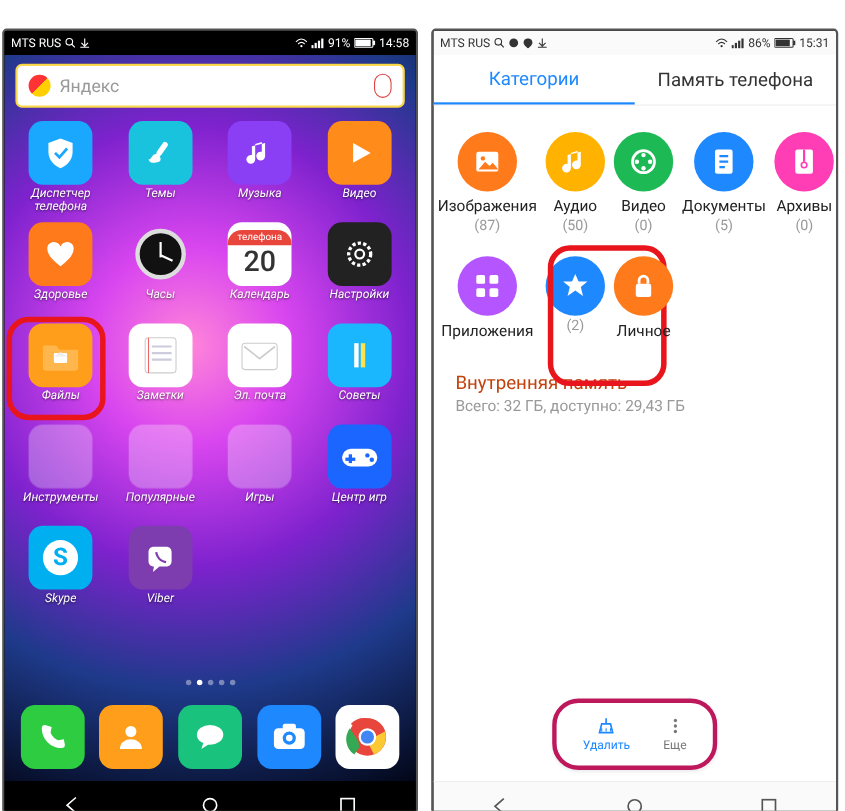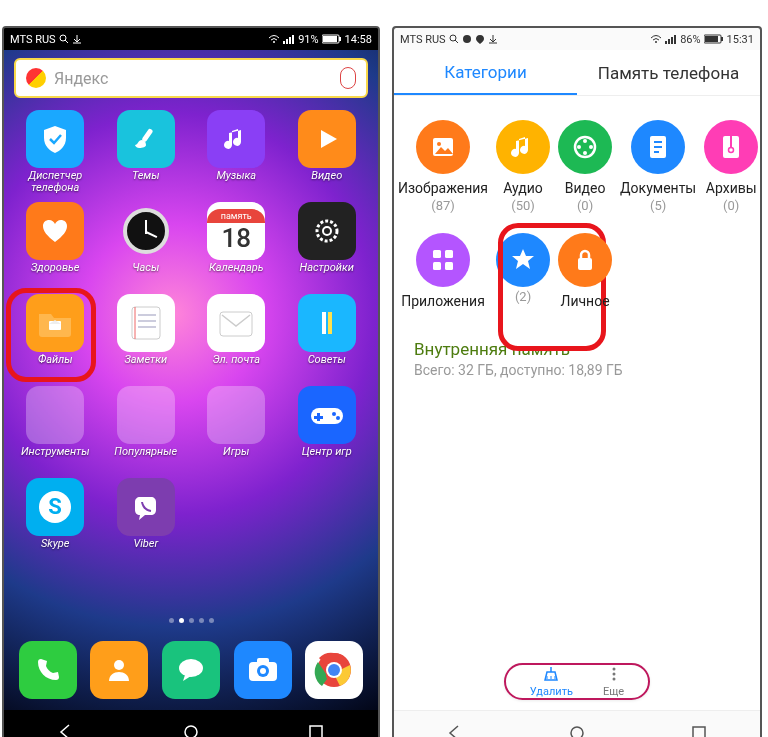--- a/index.html
+++ b/index.html
@@ -35,24 +35,24 @@
 .files { flex:1; background:#fff; display:flex; flex-direction:column; }
 .tabs { display:flex; height:46px; border-bottom:1px solid #eee; }
 .tab { flex:1; display:flex; align-items:center; justify-content:center; font-size:17px; color:#333; }
 .tab.active { color:#1e88ff; border-bottom:2px solid #1e88ff; }
 .catgrid { display:grid; grid-template-columns:repeat(5,1fr); padding:14px 0 4px 0; }
 .cat { display:flex; flex-direction:column; align-items:center; padding:10px 4px; position:relative; }
 .caticon { width:54px;height:54px;border-radius:50%; display:flex;align-items:center;justify-content:center;color:#fff;font-size:24px; }
 .catlabel { font-size:14px; color:#222; margin-top:6px; text-align:center; line-height:1.15; }
 .catcount { font-size:13px; color:#999; margin-top:2px; }
 .storage { padding:14px 20px; }
-.storage-title { font-size:17px; color:#4d7c0f; }
+.storage-title { font-size:17px; color:#c2410c; }
 .storage-sub { font-size:14px; color:#999; margin-top:3px; }
 .bottombar { margin-top:auto; display:flex; justify-content:center; padding:8px 0 10px 0; }
-.pill { display:flex; gap:30px; padding:0 24px; border:2px solid #be185d; border-radius:24px; box-shadow:0 1px 3px rgba(0,0,0,.08); }
+.pill { display:flex; gap:30px; padding:12px 24px; border:4px solid #be185d; border-radius:24px; box-shadow:0 1px 3px rgba(0,0,0,.08); }
 .pillbtn { display:flex; flex-direction:column; align-items:center; font-size:11px; color:#1e88ff; gap:2px; }
 .pillbtn.grey{color:#777;}
 
 .calendar { background:#fff; flex-direction:column; color:#333; }
 .calendar .top{background:#e8453c;color:#fff;font-size:9px;width:100%;text-align:center;padding:2px 0;border-radius:13px 13px 0 0;}
 .calendar .num{font-size:26px;color:#333;font-weight:500;}
 
 .clockface{width:46px;height:46px;border-radius:50%;background:#111;border:4px solid #ddd;position:relative;}
 .clockface::before{content:"";position:absolute;width:2px;height:14px;background:#fff;left:50%;top:8px;transform:translateX(-50%);}
 .clockface::after{content:"";position:absolute;width:12px;height:2px;background:#fff;left:50%;top:50%;transform-origin:left;transform:rotate(25deg);}
@@ -144,22 +144,22 @@
           <div class="applabel">Здоровье</div>
         </div>
         <div class="app">
           <div class="icon" style="background:transparent">
             <div class="clockface"></div>
           </div>
           <div class="applabel">Часы</div>
         </div>
         <div class="app">
           <div class="icon calendar">
-            <div class="top">память</div>
-            <div class="num">18</div>
+            <div class="top">телефона</div>
+            <div class="num">20</div>
           </div>
           <div class="applabel">Календарь</div>
         </div>
         <div class="app">
           <div class="icon" style="background:#222">
             <svg width="34" height="34">
               <circle cx="17" cy="17" r="10" fill="none" stroke="#fff" stroke-width="3" stroke-dasharray="3 2"></circle>
               <circle cx="17" cy="17" r="4" fill="none" stroke="#fff" stroke-width="2"></circle>
             </svg>
           </div>
@@ -473,21 +473,21 @@
               <rect x="4" y="11" width="14" height="12" rx="2" fill="#fff"></rect>
               <path d="M7 11V8a4 4 0 018 0v3" fill="none" stroke="#fff" stroke-width="2.5"></path>
             </svg>
           </div>
           <div class="catlabel">Личное</div>
           <div class="catcount"></div>
         </div>
       </div>
     <div class="storage">
       <div class="storage-title">Внутренняя память</div>
-      <div class="storage-sub">Всего: 32 ГБ, доступно: 18,89 ГБ</div>
+      <div class="storage-sub">Всего: 32 ГБ, доступно: 29,43 ГБ</div>
     </div>
     <div class="bottombar">
       <div class="pill">
         <div class="pillbtn">
           <svg width="20" height="18">
               <path d="M10 2v5M6 7h8l2 8H4z" stroke="#1e88ff" fill="none" stroke-width="1.5"></path>
               <path d="M6 11v3M10 11v3M14 11v3" stroke="#1e88ff"></path>
             </svg>
           <span>Удалить</span>
         </div>

